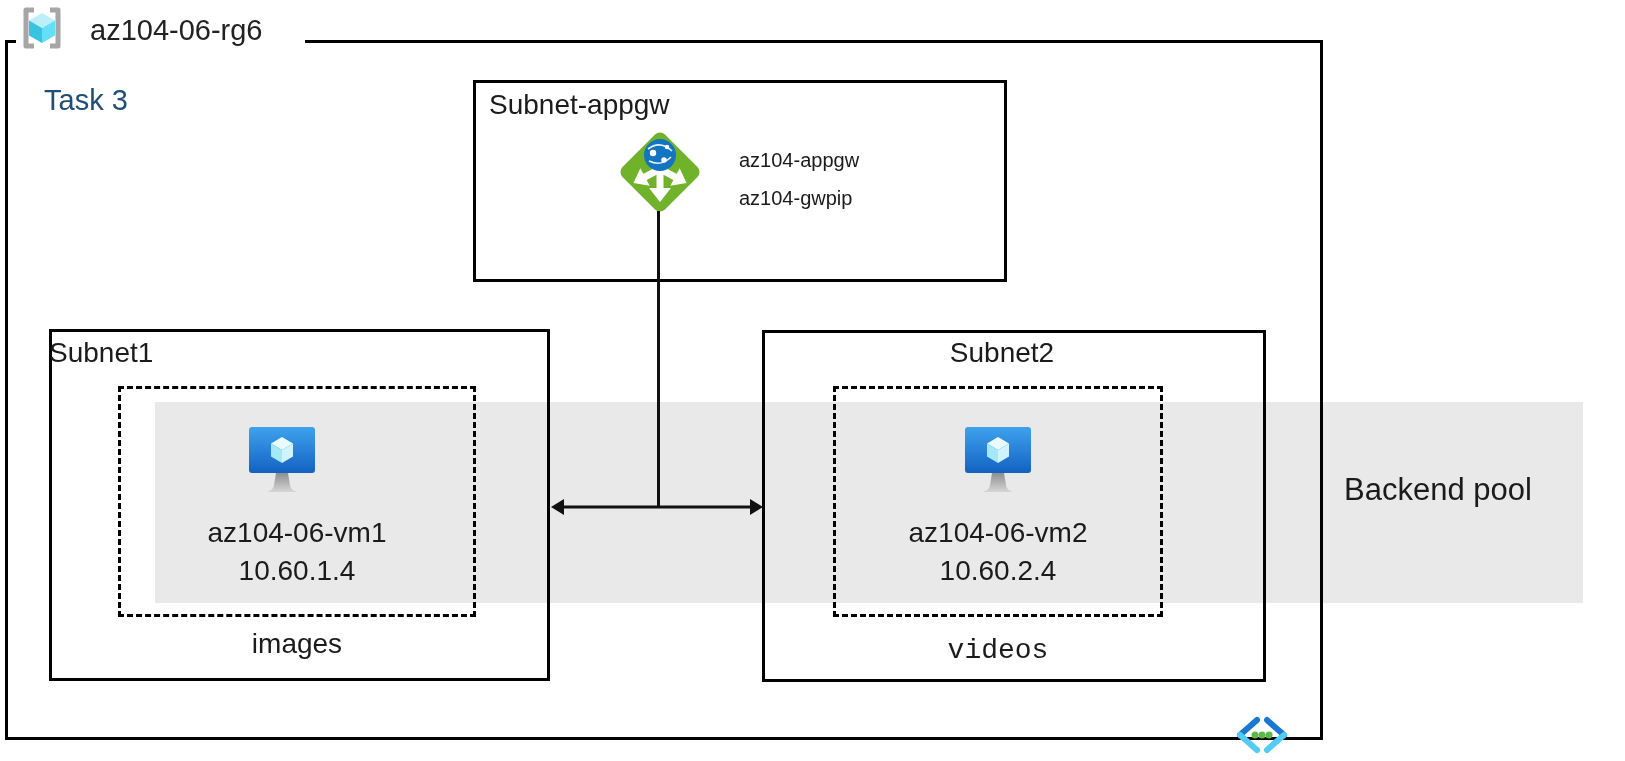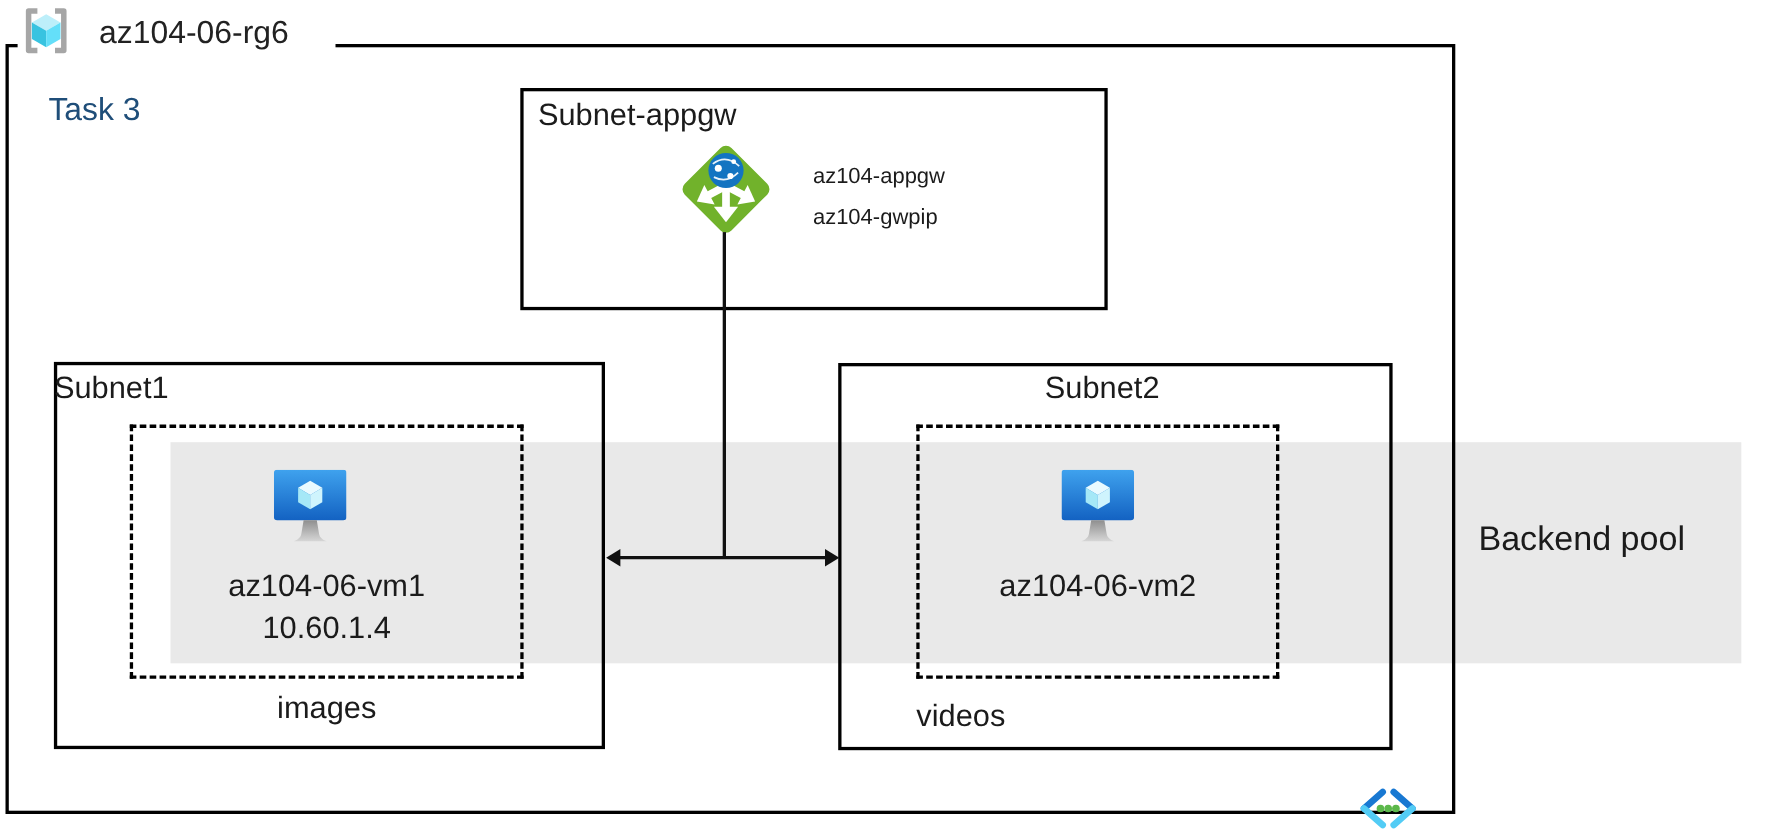--- a/index.html
+++ b/index.html
@@ -27,21 +27,21 @@
   .subnet2-box{left:762px;top:330px;width:504px;height:352px;border:3px solid #000;box-sizing:border-box;z-index:2;}
   .subnet1-title{left:49px;top:337px;width:501px;text-align:left;font-size:28px;z-index:4;}
   .subnet2-title{left:762px;top:337px;width:480px;text-align:center;font-size:28px;z-index:4;}
   .dashed1{left:118px;top:386px;width:358px;height:231px;border:3px dashed #000;box-sizing:border-box;z-index:3;}
   .dashed2{left:833px;top:386px;width:330px;height:231px;border:3px dashed #000;box-sizing:border-box;z-index:3;}
   .vm1-icon{left:249px;top:427px;z-index:4;}
   .vm2-icon{left:965px;top:427px;z-index:4;}
   .vm1-label{left:118px;top:514px;width:358px;text-align:center;font-size:28px;line-height:38px;z-index:4;}
   .vm2-label{left:833px;top:514px;width:330px;text-align:center;font-size:28px;line-height:38px;z-index:4;}
   .caption1{left:118px;top:628px;width:358px;text-align:center;font-size:28px;z-index:4;}
-  .caption2{left:833px;top:635px;width:330px;text-align:left;font-size:28px;z-index:4;}
+  .caption2{left:833px;top:635px;width:330px;text-align:center;font-size:28px;z-index:4;font-family:Liberation Mono, monospace;}
   
   .vline{left:657px;top:211px;width:3px;height:296px;background:#111;z-index:4;}
   .harrow{left:551px;top:495px;z-index:4;}
   
   .vnet-icon{left:1235px;top:716px;z-index:6;}
 </style>
 </head>
 <body>
 
 <div id="canvas">
@@ -153,20 +153,21 @@
       </defs>
       <rect x="0" y="0" width="66" height="46" rx="3" fill="url(#mon2)"></rect>
       <polygon points="33,10 44,16.5 33,23 22,16.5" fill="#E9FAFF"></polygon>
       <polygon points="22,16.5 33,23 33,36 22,29.5" fill="#A5E8F7"></polygon>
       <polygon points="33,23 44,16.5 44,29.5 33,36" fill="#CFF4FD"></polygon>
       <path d="M27,46 L39,46 L41,58 C41.5,62 45,64 48,65 L18,65 C21,64 24.5,62 25,58 Z" fill="url(#st2)"></path>
     </svg>
   </div>
   <div class="abs vm2-label">
     <div>az104-06-vm2</div>
+    <div>10.60.2.4</div>
   </div>
   <div class="abs caption2">videos</div>
 
   <div class="abs backend-label">Backend pool</div>
 
   <div class="abs vnet-icon">
     <svg width="54" height="38" viewBox="0 0 54 38">
       <path d="M22,4 L5,19" stroke="var(--vnet-dark,#1878D2)" stroke-width="6" stroke-linecap="round" fill="none"></path>
       <path d="M5,19 L22,34" stroke="var(--vnet-cyan,#53CCF5)" stroke-width="6" stroke-linecap="round" fill="none"></path>
       <path d="M32,4 L49,19" stroke="var(--vnet-dark,#1878D2)" stroke-width="6" stroke-linecap="round" fill="none"></path>

